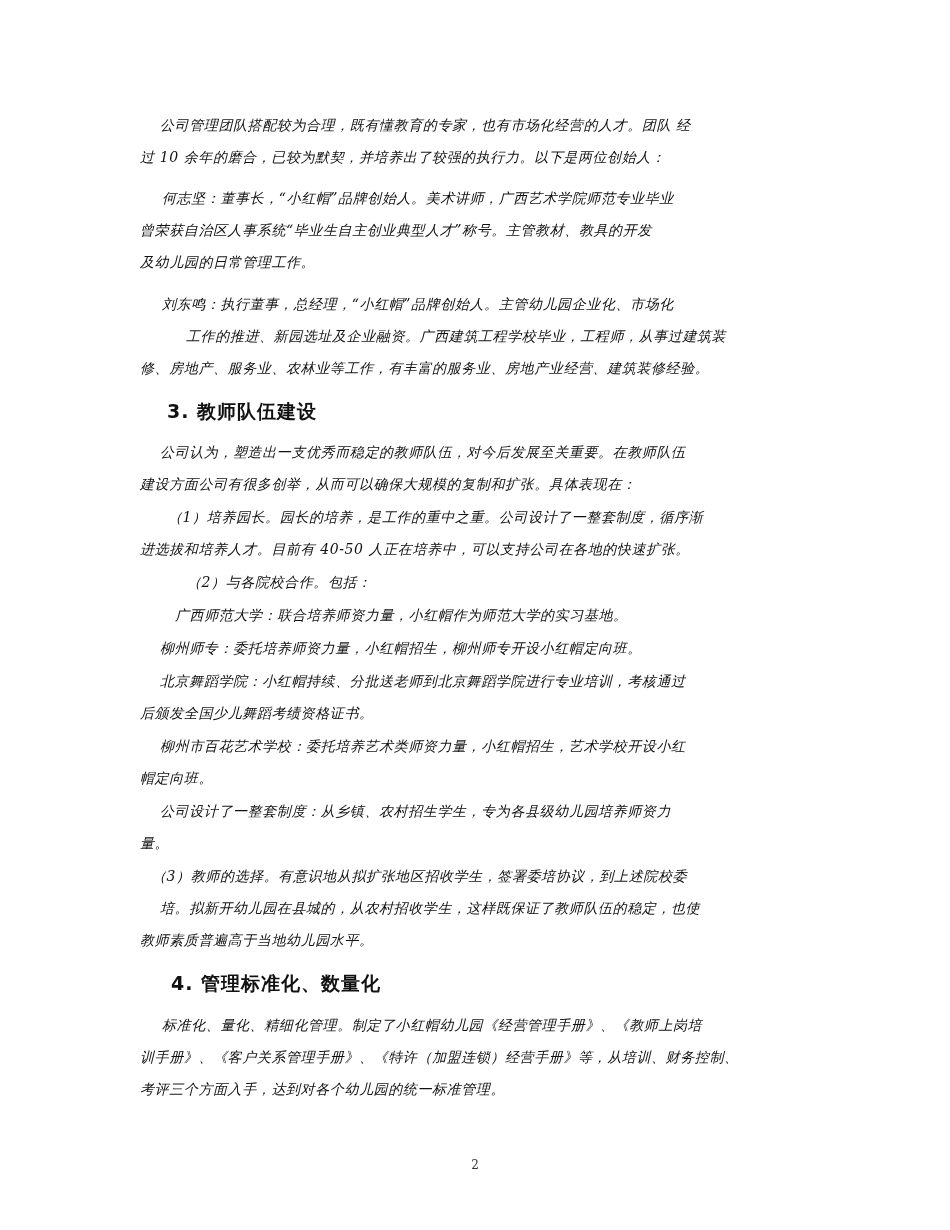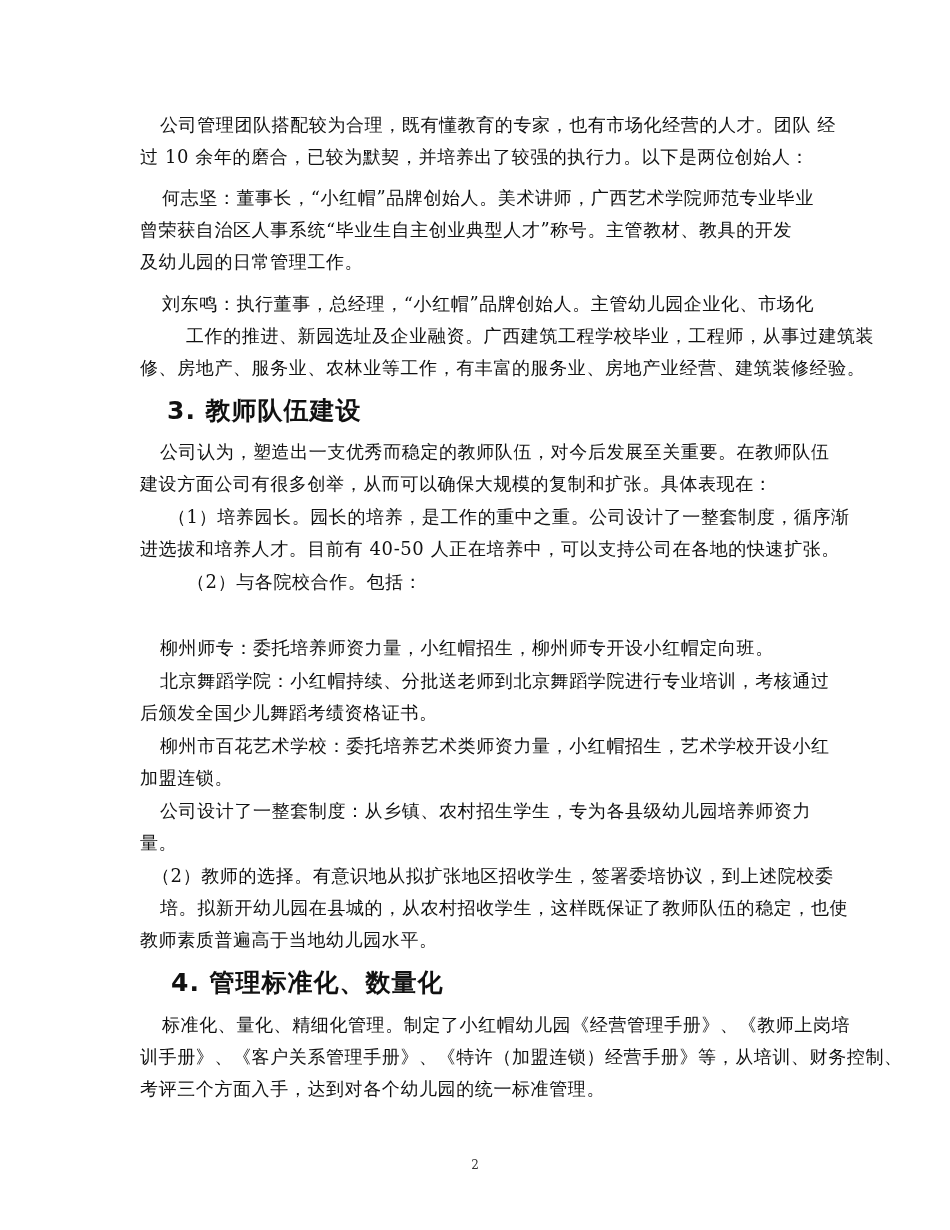--- a/index.html
+++ b/index.html
@@ -17,30 +17,31 @@
     }
     .page {
       position: absolute;
       left: 0; top: 0;
       width: 950px; height: 1230px;
       background: #ffffff;
     }
     .line {
       position: absolute;
       white-space: nowrap;
-      font-size: 18px;
+      font-size: 14px;
       line-height: 24px;
       letter-spacing: 0.6px;
+      font-style: italic;
     }
     .heading {
       position: absolute;
       white-space: nowrap;
       font-family: "DejaVu Sans", "Liberation Sans", sans-serif;
       font-weight: bold;
-      font-size: 25px;
+      font-size: 19px;
       line-height: 26px;
       letter-spacing: 1px;
     }
     .page-number {
       position: absolute;
       left: 0; width: 950px;
       top: 1158px;
       text-align: center;
       font-size: 12px;
       color: #333333;
@@ -65,29 +66,30 @@
   <div class="heading" style="left:167px; top:398px;">3.  教师队伍建设</div>
 
   <div class="line" style="left:160px; top:440px;text-align:center;">公司认为，塑造出一支优秀而稳定的教师队伍，对今后发展至关重要。在教师队伍</div>
   <div class="line" style="left:140px; top:472px;text-align:center;">建设方面公司有很多创举，从而可以确保大规模的复制和扩张。具体表现在：</div>
 
   <div class="line" style="left:168px; top:505px;text-align:center;">（1）培养园长。园长的培养，是工作的重中之重。公司设计了一整套制度，循序渐</div>
   <div class="line" style="left:140px; top:537px;">进选拔和培养人才。目前有 40-50 人正在培养中，可以支持公司在各地的快速扩张。</div>
 
   <div class="line" style="left:172px; top:570px;margin-left:15px;">（2）与各院校合作。包括：</div>
 
+  <div class="line" style="left:175px; top:603px;">广西师范大学：联合培养师资力量，小红帽作为师范大学的实习基地。</div>
   <div class="line" style="left:160px; top:636px;">柳州师专：委托培养师资力量，小红帽招生，柳州师专开设小红帽定向班。</div>
   <div class="line" style="left:160px; top:669px;">北京舞蹈学院：小红帽持续、分批送老师到北京舞蹈学院进行专业培训，考核通过</div>
   <div class="line" style="left:140px; top:701px;">后颁发全国少儿舞蹈考绩资格证书。</div>
   <div class="line" style="left:160px; top:734px;">柳州市百花艺术学校：委托培养艺术类师资力量，小红帽招生，艺术学校开设小红</div>
-  <div class="line" style="left:140px; top:766px;">加盟连锁。</div>
+  <div class="line" style="left:140px; top:766px;">帽定向班。</div>
   <div class="line" style="left:160px; top:799px;">公司设计了一整套制度：从乡镇、农村招生学生，专为各县级幼儿园培养师资力</div>
   <div class="line" style="left:140px; top:831px;">量。</div>
 
-  <div class="line" style="left:152px; top:864px;">（2）教师的选择。有意识地从拟扩张地区招收学生，签署委培协议，到上述院校委</div>
+  <div class="line" style="left:152px; top:864px;">（3）教师的选择。有意识地从拟扩张地区招收学生，签署委培协议，到上述院校委</div>
   <div class="line" style="left:132px; top:896px;margin-left:28px;">培。拟新开幼儿园在县城的，从农村招收学生，这样既保证了教师队伍的稳定，也使</div>
   <div class="line" style="left:140px; top:928px;">教师素质普遍高于当地幼儿园水平。</div>
 
   <div class="heading" style="left:171px; top:970px;">4. 管理标准化、数量化</div>
 
   <div class="line" style="left:162px; top:1013px;">标准化、量化、精细化管理。制定了小红帽幼儿园《经营管理手册》、《教师上岗培</div>
   <div class="line" style="left:140px; top:1045px;">训手册》、《客户关系管理手册》、《特许（加盟连锁）经营手册》等，从培训、财务控制、</div>
   <div class="line" style="left:140px; top:1077px;">考评三个方面入手，达到对各个幼儿园的统一标准管理。</div>
 
   <div class="page-number">2</div>

